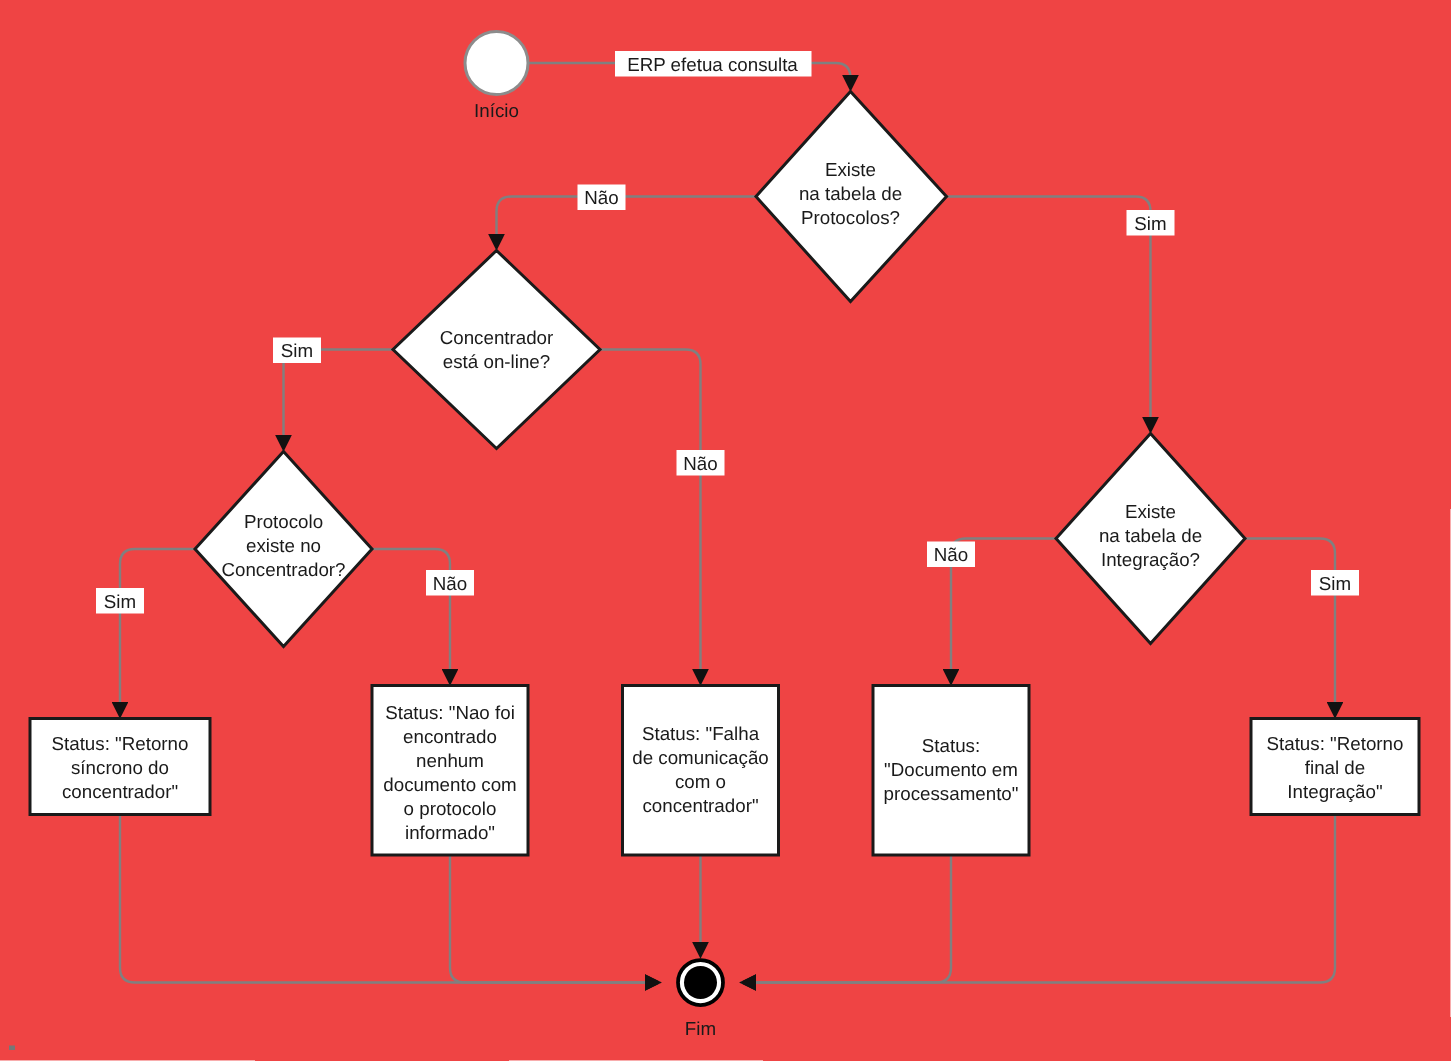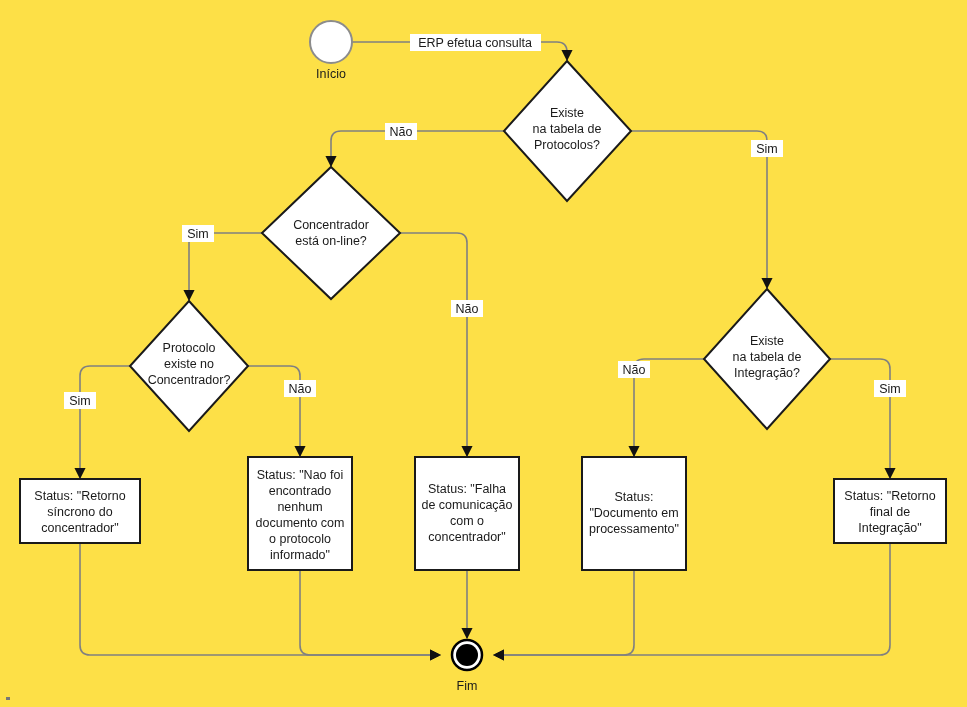--- a/index.html
+++ b/index.html
@@ -7,21 +7,21 @@
     padding: 0;
     background: #ffffff;
   }
   body {
     font-family: "Liberation Sans", sans-serif;
   }
   #canvas {
     position: relative;
     width: 967px;
     height: 707px;
-    background: #fde047;
+    background: #ef4444;
     overflow: hidden;
   }
   svg#flow {
     display: block;
     width: 967px;
     height: 707px;
   }
   .node-shape {
     fill: #ffffff;
     stroke: #1a1a1a;

